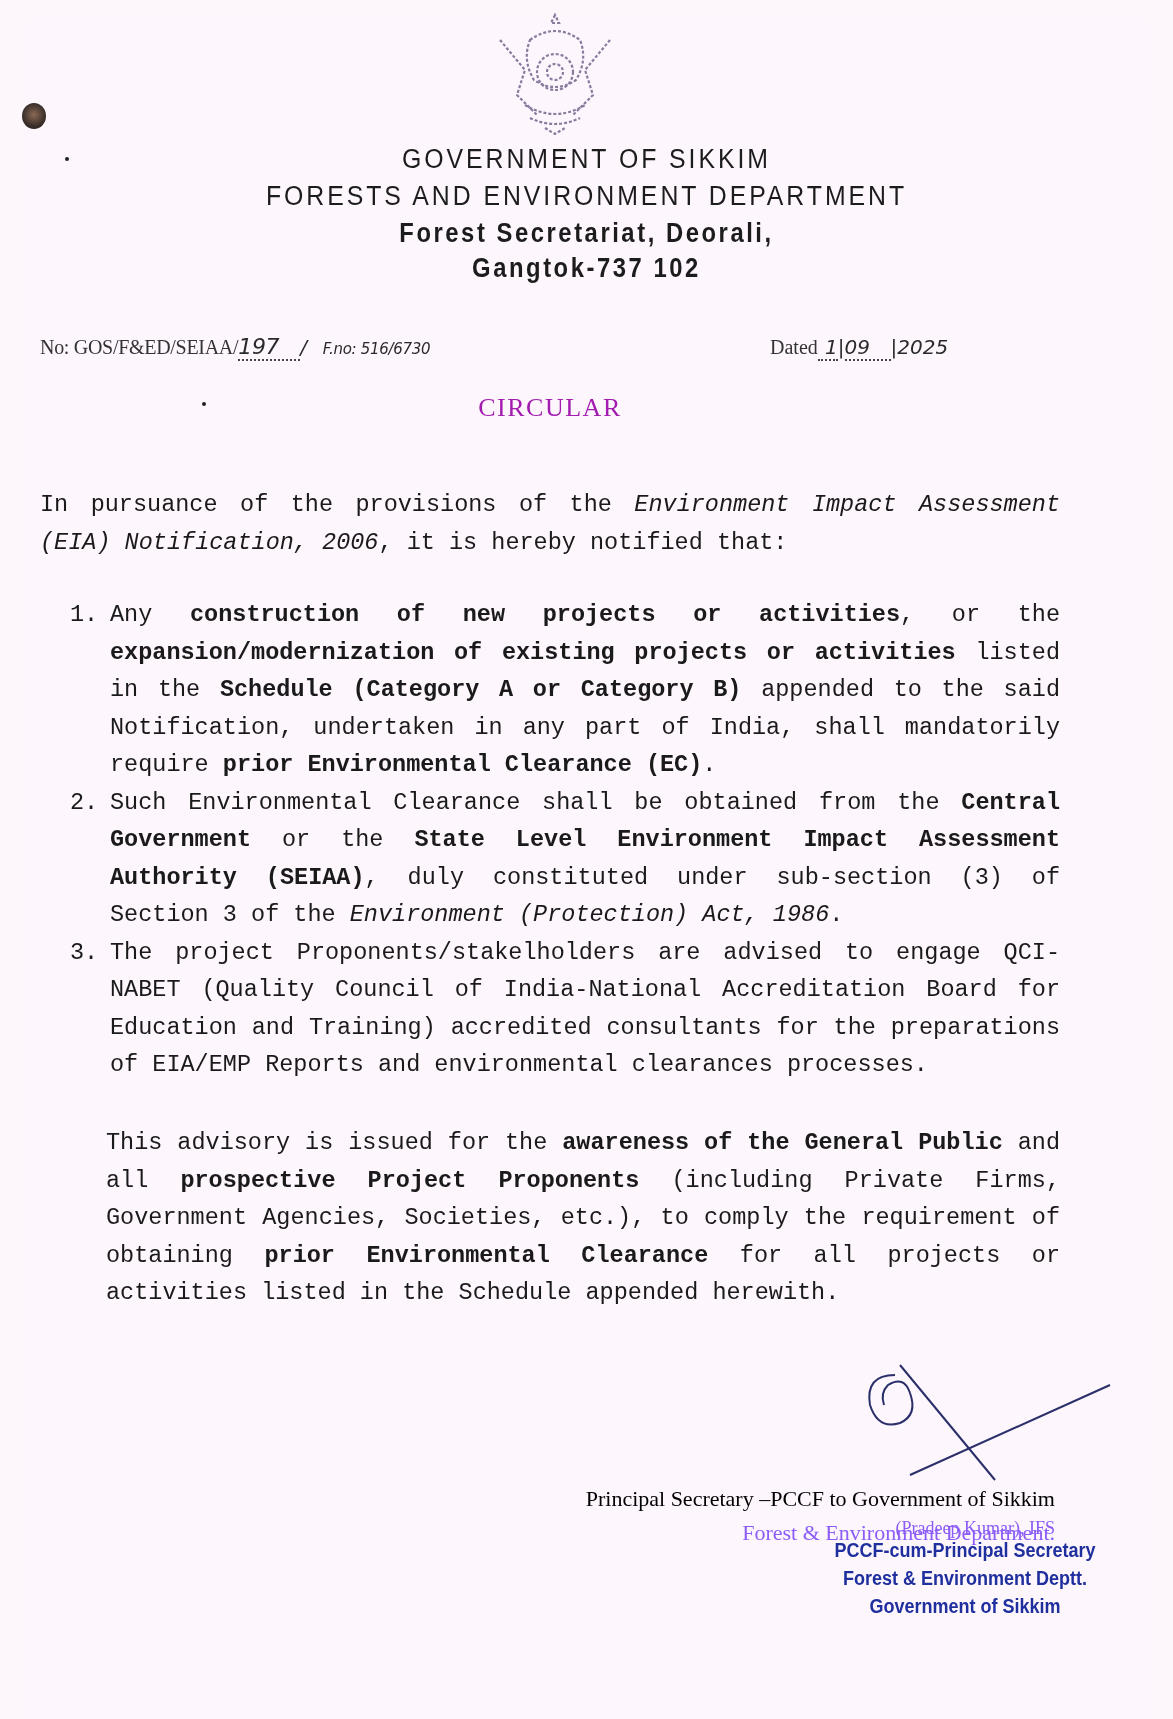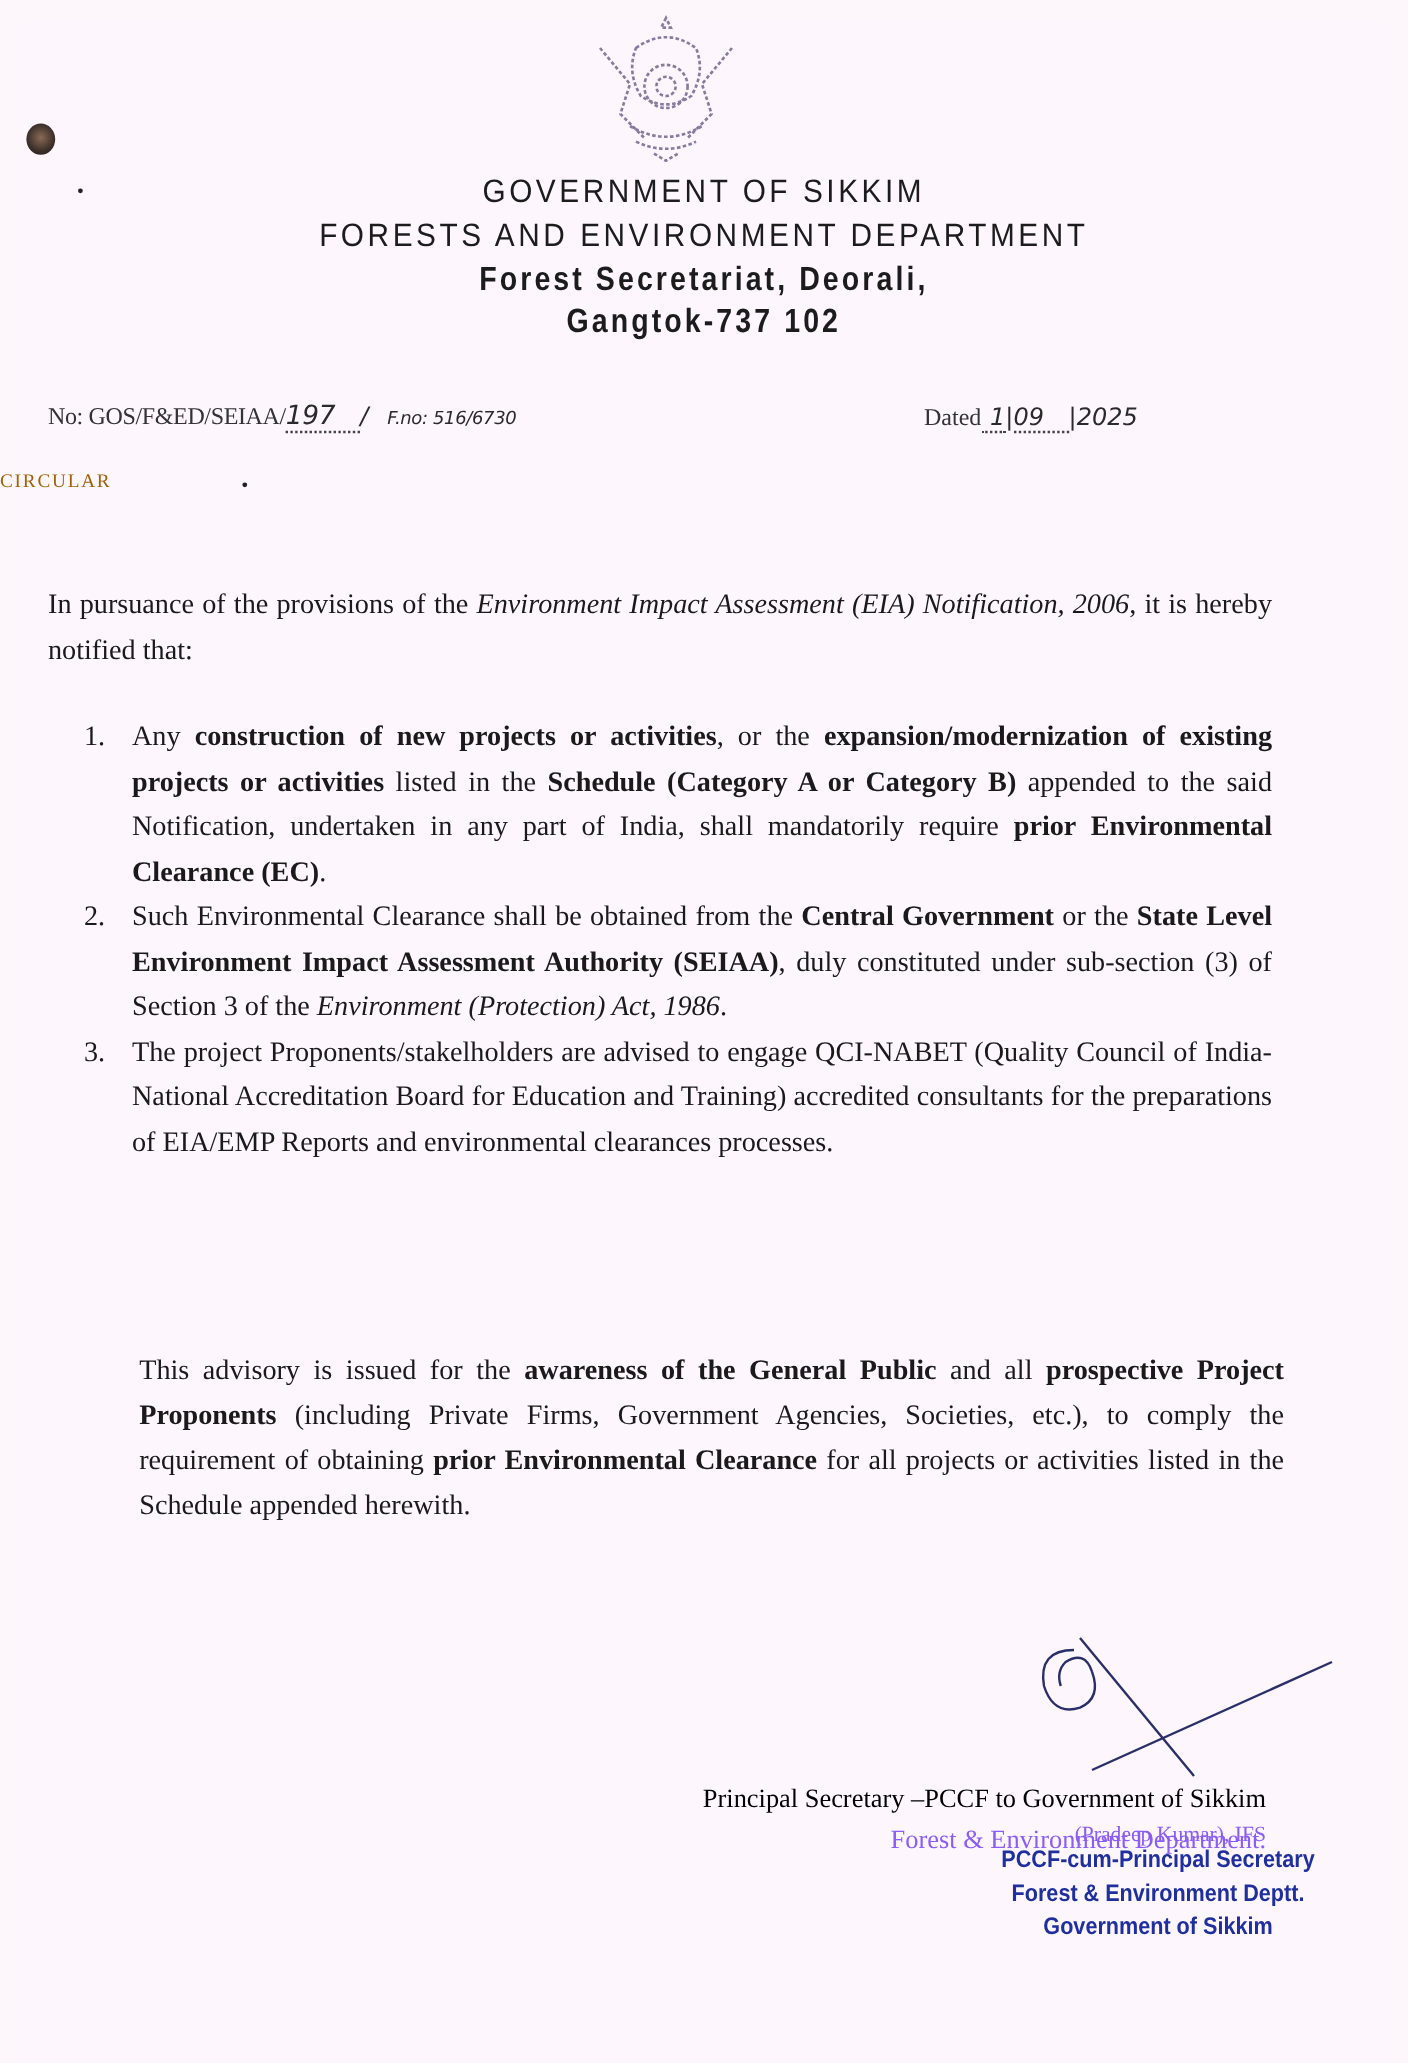--- a/index.html
+++ b/index.html
@@ -38,34 +38,34 @@
     font-family: "Liberation Serif", serif; letter-spacing: -0.3px;
   }
   .hand {
     font-family: "DejaVu Sans", sans-serif; font-style: italic; color:#2a2a2a;
   }
   .dots { border-bottom: 2px dotted #444; display:inline-block;margin-top:40px; }
   .dated {
     left: 770px; top: 295px; font-size: 20px; color:#333;
   }
   .title {
-    left: 0; width: 1100px; top: 393px;
-    font-size: 16px; letter-spacing: 1.5px; color:#a16207;
+    left: 0; width: 1100px; text-align: center; top: 393px;
+    font-size: 26px; letter-spacing: 1.5px; color:#a21caf;
   }
   .body-text {
     font-size: 23.5px; line-height: 37.5px; color: #1a1a1a;
     text-align: justify;
-    font-family: Liberation Serif, serif;
+    font-family: Liberation Mono, monospace;
     transform-origin: left top;
   }
   .intro { left: 40px; top: 486px; width: 1020px; }
   .list { left: 70px; top: 596px; width: 990px; }
   .item { position: relative; padding-left: 40px; margin: 0; }
   .item .num { position: absolute; left: 0; top: 0; }
-  .advisory { left: 116px; top: 1124px; width: 954px; }
+  .advisory { left: 106px; top: 1124px; width: 954px; }
   .b { font-weight: bold; }
   .i { font-style: italic; }
   .sig-name { left: 560px; width: 495px; text-align: right; top: 1518px; font-size: 18px; color:#8b5cf6; }
   .sig-title { left: 440px; width: 615px; text-align: right; top: 1486px; font-size: 22px; color:#000000; }
   .sig-dept { left: 560px; width: 495px; text-align: right; top: 1520px; font-size: 22px; color:#8b5cf6; }
   .stamp {
     left: 800px; top: 1536px; width: 330px; text-align: center;
     font-family: "Liberation Sans", sans-serif; font-weight: bold;
     color: #1f2f9e; font-size: 20px; line-height: 28px;
     transform: scaleX(0.9);

